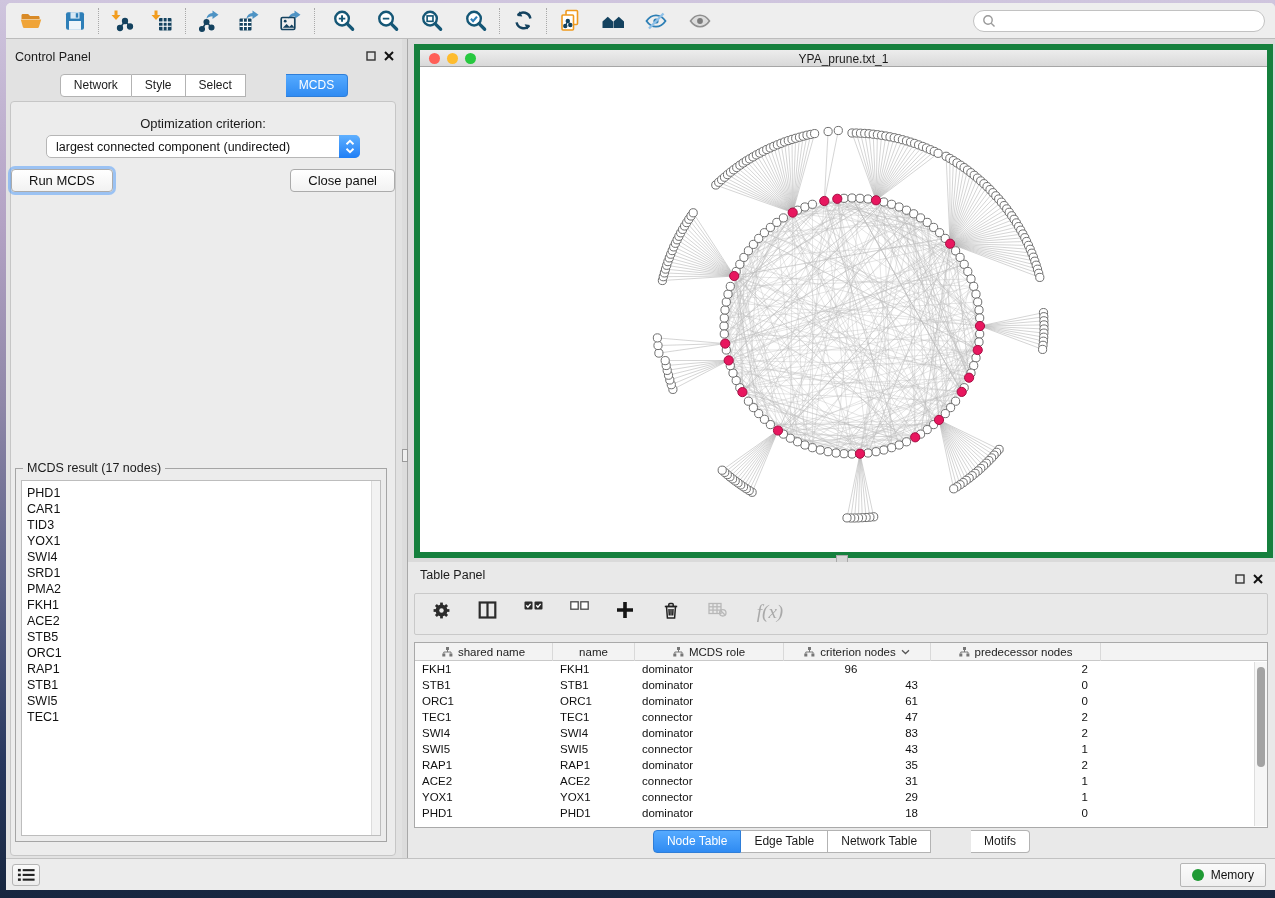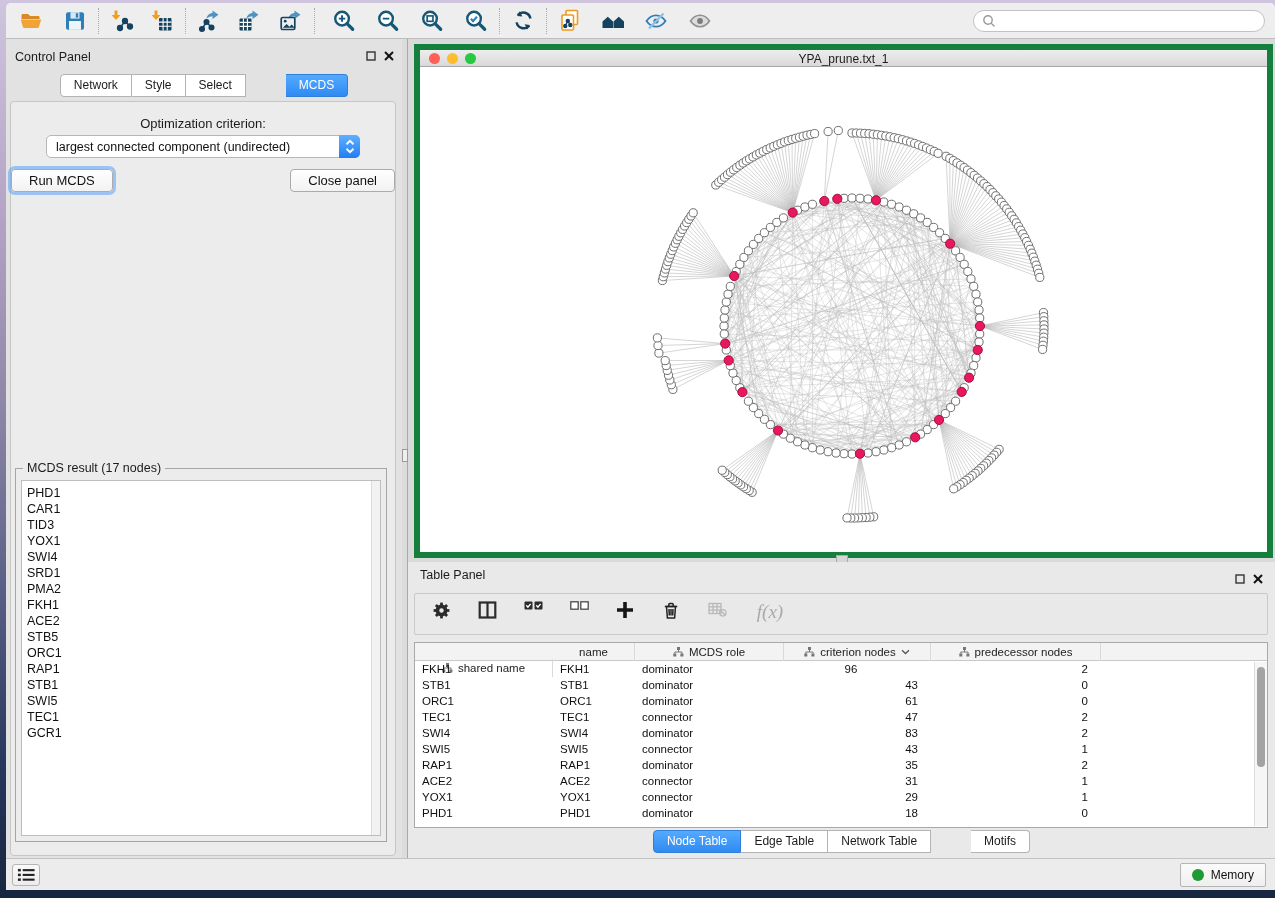--- a/index.html
+++ b/index.html
@@ -314,21 +314,20 @@
                 <div class="result-item">SRD1</div>
                 <div class="result-item">PMA2</div>
                 <div class="result-item">FKH1</div>
                 <div class="result-item">ACE2</div>
                 <div class="result-item">STB5</div>
                 <div class="result-item">ORC1</div>
                 <div class="result-item">RAP1</div>
                 <div class="result-item">STB1</div>
                 <div class="result-item">SWI5</div>
                 <div class="result-item">TEC1</div>
-                <div class="result-item">GCR1</div>
               </div>
         </div>
       </div>
     </div>
 
     <div class="v-split">
       <div class="v-handle"></div>
     </div>
 
     <div class="right-col">
@@ -1197,21 +1196,21 @@
                   </g>
                 </svg>
           </button>
           <button class="ttb" style="width:38px">
             <span class="fx">f(x)</span>
           </button>
         </div>
 
         <div class="grid">
           <div class="grid-head" id="grid-head">
-                <div class="gh-cell" style="width: 138px; margin-top: 16px;">
+                <div class="gh-cell" style="width: 138px;">
                   <svg width="11" height="10" viewBox="0 0 11 10">
                     <g fill="#767676">
                       <rect x="4" y="0" width="3" height="3"></rect>
                       <rect x="0.3" y="6.5" width="3" height="3"></rect>
                       <rect x="7.4" y="6.5" width="3" height="3"></rect>
                     </g>
                     <path d="M5.5 3v2M1.8 6.5V5h7.2v1.5" fill="none" stroke="#767676" stroke-width="1"></path>
                   </svg>
                   <span>shared name</span>
                 </div>

